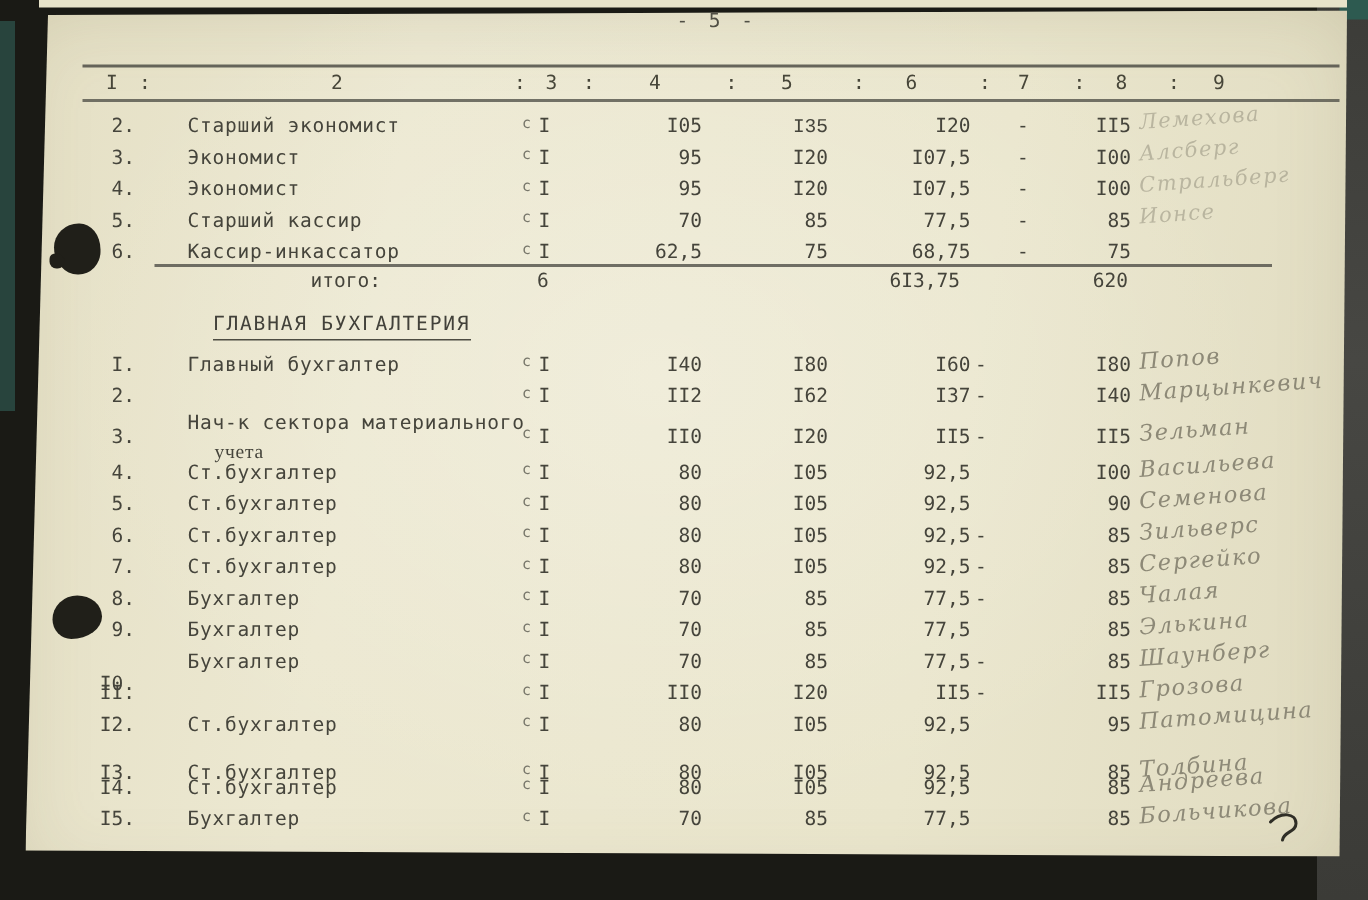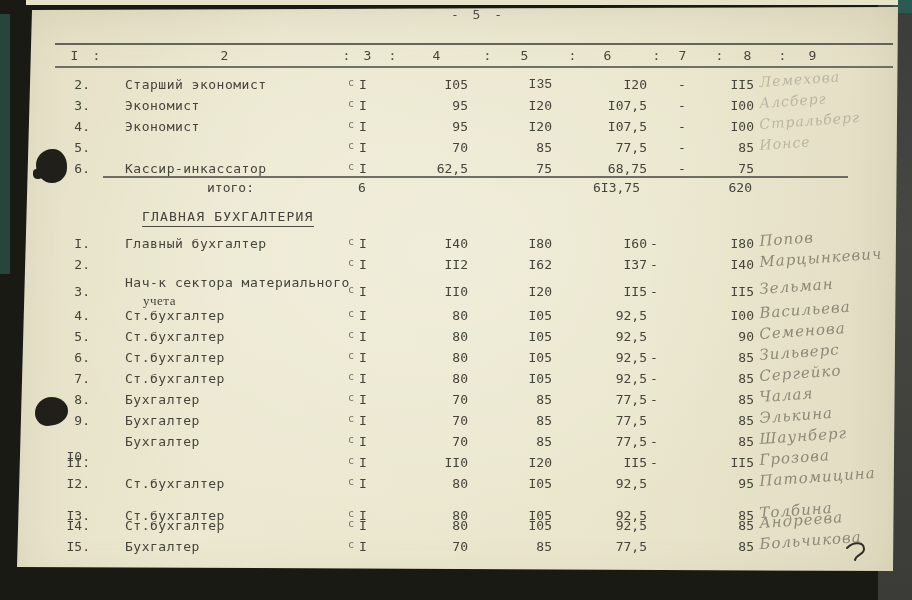--- a/index.html
+++ b/index.html
@@ -134,20 +134,21 @@
           <span class="c3" style="top: 0px;"><i>c</i>I</span>
           <span class="c4" style="top: 0px;">95</span>
           <span class="c5" style="top: 0px;">I20</span>
           <span class="c6" style="top: 0px;">I07,5</span>
           <span class="c7" style="top: 0px;">-</span>
           <span class="c8" style="top: 0px;">I00</span>
           <span class="c-name" style="top: -3px;">Стральберг</span>
         </div>
         <div class="row" style="top: 141px;">
           <span class="c-num" style="top: 0px;">5.</span>
+          <span class="c-pos">Старший кассир</span>
           <span class="c3" style="top: 0px;"><i>c</i>I</span>
           <span class="c4" style="top: 0px;">70</span>
           <span class="c5" style="top: 0px;">85</span>
           <span class="c6" style="top: 0px;">77,5</span>
           <span class="c7" style="top: 0px;">-</span>
           <span class="c8" style="top: 0px;">85</span>
           <span class="c-name" style="top: -3px;">Ионсе</span>
         </div>
         <div class="row" style="top: 162px;">
           <span class="c-num" style="top: 0px;">6.</span>

